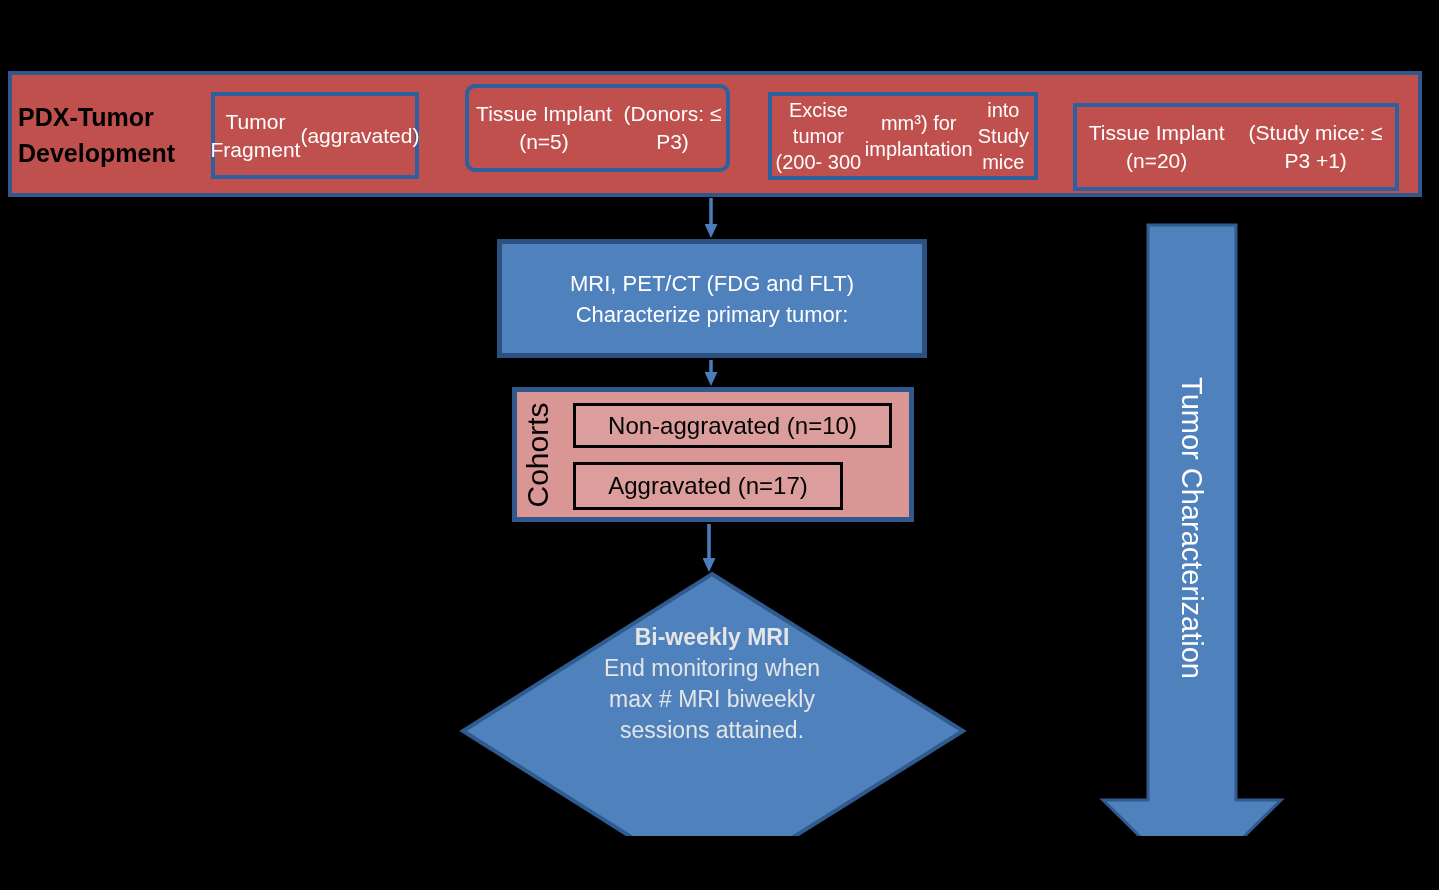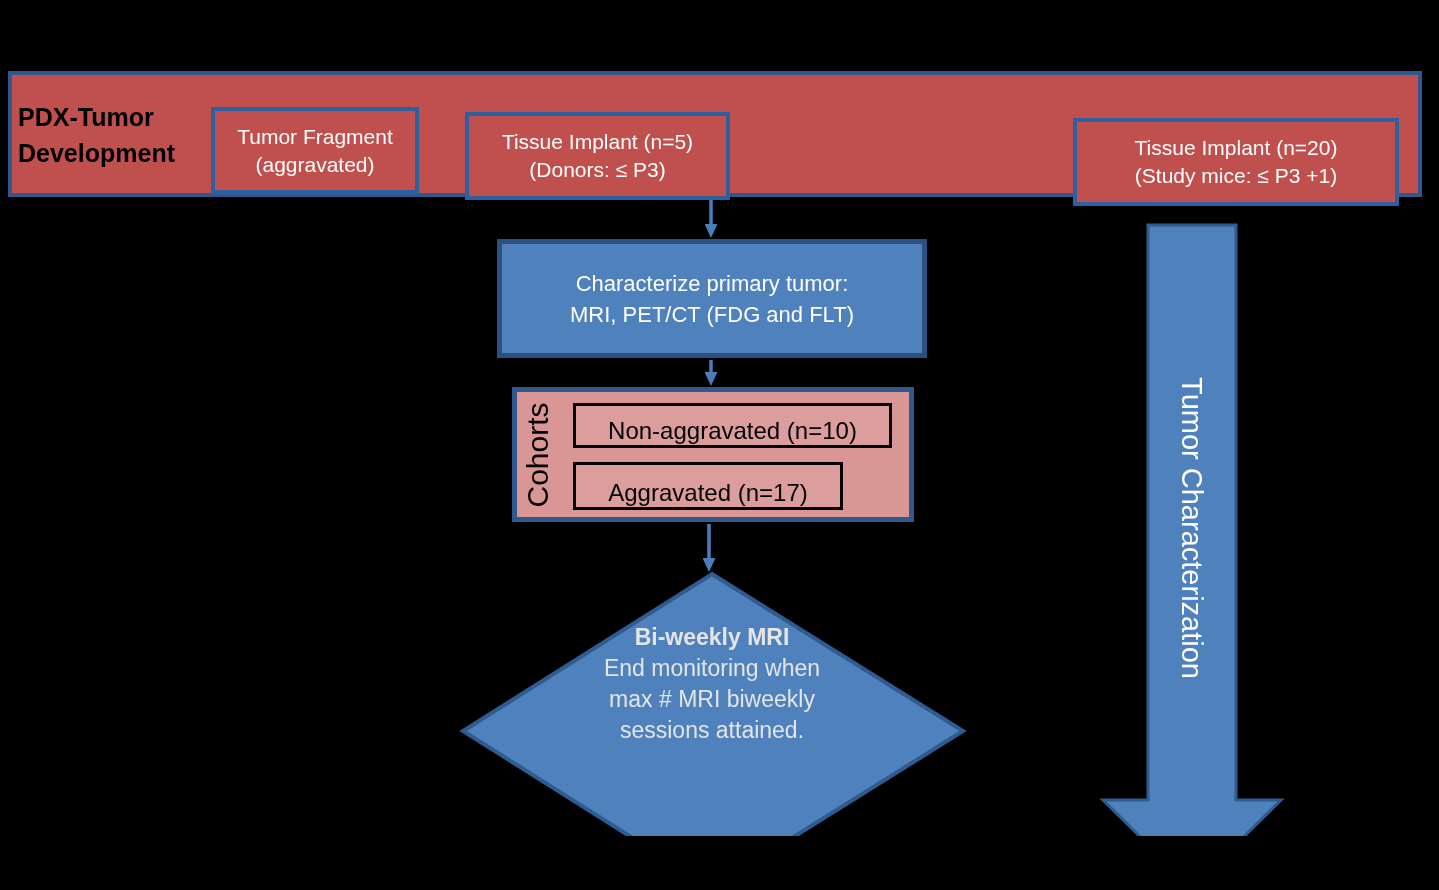--- a/index.html
+++ b/index.html
@@ -6,37 +6,37 @@
   body{font-family:"Liberation Sans", sans-serif;}
   .canvas{position:relative;width:1439px;height:836px;background:#000;overflow:hidden;}
   .abs{position:absolute;box-sizing:border-box;}
   .layer{position:absolute;left:0;top:0;width:1439px;height:890px;}
 
   
   .banner{left:8px;top:71px;width:1414px;height:126px;background:#C0504D;border:4px solid #31588C;z-index:2;}
   .banner-title{left:18px;top:99px;width:200px;color:#000;font-weight:bold;font-size:25px;line-height:36px;z-index:3;}
 
   
-  .rbox{background:#C0504D;border:4px solid #2E5F9E;color:#fff;display:flex;flex-direction:column;
-        align-items:center;justify-content:center;text-align:center;z-index:3;font-size:21px;line-height:28px;margin-top:15px;}
+  .rbox{background:#C0504D;border:4px solid #2E5F9E;color:#fff;display:flex;flex-direction:row;
+        align-items:center;justify-content:center;text-align:center;z-index:3;font-size:21px;line-height:28px;}
   .rbox1{left:211px;top:92px;width:208px;height:87px;}
-  .rbox2{left:465px;top:97px;width:265px;height:88px;}
+  .rbox2{left:465px;top:84px;width:265px;height:88px;border-radius:10px;}
   .rbox3{left:768px;top:92px;width:270px;height:88px;font-size:20px;line-height:26px;}
   .rbox4{left:1073px;top:103px;width:326px;height:88px;}
 
   
   .bluebox{left:497px;top:239px;width:430px;height:119px;background:#4F81BD;border:5px solid #2B5183;
            color:#fff;display:flex;flex-direction:column;align-items:center;justify-content:center;
            text-align:center;font-size:22px;line-height:31px;z-index:3;}
 
   
   .cohorts{left:512px;top:387px;width:402px;height:135px;background:#D99694;border:5px solid #31588C;z-index:3;}
   .cohorts-label{left:473px;top:435px;width:130px;height:40px;transform:rotate(-90deg);
                  color:#000;font-size:30px;text-align:center;line-height:40px;z-index:4;}
-  .pinkbox{background:#DC9E9C;border:3px solid #000;color:#000;display:flex;align-items:flex-end;
+  .pinkbox{background:#DC9E9C;border:3px solid #000;color:#000;display:flex;align-items:center;
            justify-content:center;text-align:center;font-size:24px;z-index:4;}
   .pink1{left:573px;top:403px;width:319px;height:45px;}
   .pink2{left:573px;top:462px;width:270px;height:48px;}
 
   
   .diamond-text{left:532px;top:622px;width:360px;text-align:center;color:#e5e5e5;
                 font-size:23px;line-height:31px;z-index:3;}
   .diamond-text .t-bold{font-weight:bold;}
 
   
@@ -79,29 +79,34 @@
   <div class="abs rbox rbox1">
     <div>Tumor Fragment</div>
     <div>(aggravated)</div>
   </div>
 
   <div class="abs rbox rbox2">
     <div>Tissue Implant (n=5)</div>
     <div>(Donors: ≤ P3)</div>
   </div>
 
+  <div class="abs rbox rbox3">
+    <div>Excise tumor (200- 300</div>
+    <div>mm³) for implantation</div>
+    <div>into Study mice</div>
+  </div>
 
   <div class="abs rbox rbox4">
     <div>Tissue Implant (n=20)</div>
     <div>(Study mice: ≤ P3 +1)</div>
   </div>
 
   <div class="abs bluebox">
+    <div>MRI, PET/CT (FDG and FLT)</div>
     <div>Characterize primary tumor:</div>
-    <div>MRI, PET/CT (FDG and FLT)</div>
   </div>
 
   <div class="abs cohorts"></div>
   <div class="abs cohorts-label">Cohorts</div>
   <div class="abs pinkbox pink1">
     <span>Non-aggravated (n=10)</span>
   </div>
   <div class="abs pinkbox pink2">
     <span>Aggravated (n=17)</span>
   </div>

